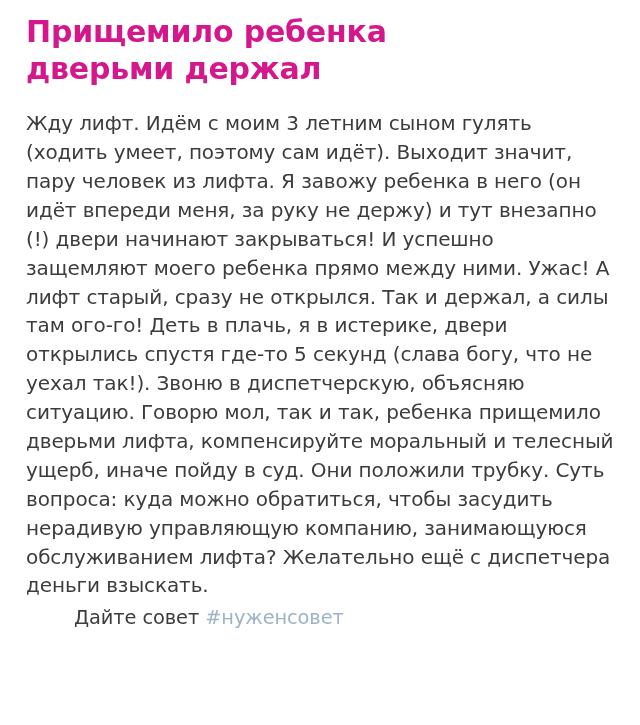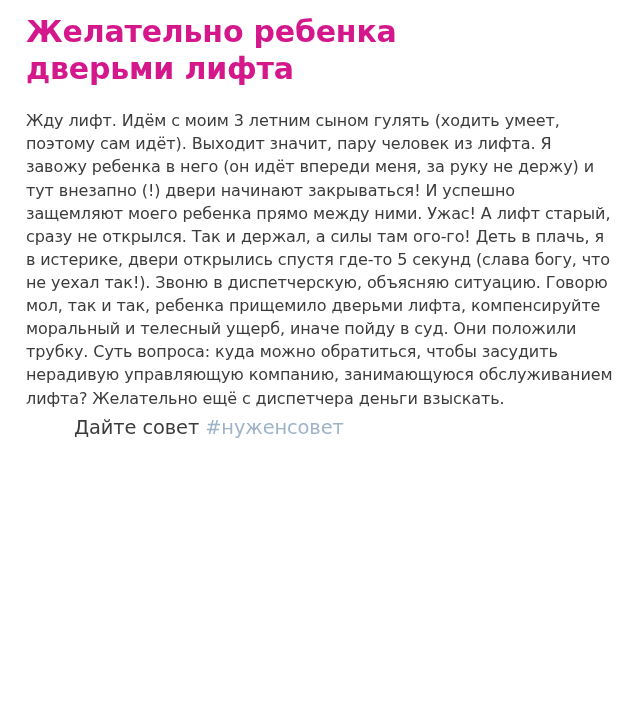--- a/index.html
+++ b/index.html
@@ -27,21 +27,21 @@
     font-weight: bold;
     font-size: 30px;
     line-height: 1.22;
     letter-spacing: -0.2px;
     margin: 0 0 22px 0;
     max-width: 470px;
   }
   .post-body {
     color: #3c3c3c;
     font-family: "DejaVu Sans", "Liberation Sans", sans-serif;
-    font-size: 16px;
+    font-size: 20px;
     line-height: 1.445;
     letter-spacing: -0.1px;
     margin: 0;
     max-width: 590px;
     white-space: pre-wrap;
   }
   .footer-line {
     margin-top: 4px;
     color: #3c3c3c;
     font-family: "DejaVu Sans", "Liberation Sans", sans-serif;
@@ -53,21 +53,21 @@
   .hashtag {
     color: #9fb3c8;
     text-decoration: none;
   }
 </style>
 </head>
 <body>
 
 <div class="page">
 
-  <h1 class="post-title">Желательно ребенка дверьми лифта</h1>
+  <h1 class="post-title">Прищемило ребенка дверьми держал</h1>
 
   <div class="post-body">Жду лифт. Идём с моим 3 летним сыном гулять (ходить умеет, поэтому сам идёт). Выходит значит, пару человек из лифта. Я завожу ребенка в него (он идёт впереди меня, за руку не держу) и тут внезапно (!) двери начинают закрываться! И успешно защемляют моего ребенка прямо между ними. Ужас! А лифт старый, сразу не открылся. Так и держал, а силы там ого-го! Деть в плачь, я в истерике, двери открылись спустя где-то 5 секунд (слава богу, что не уехал так!). Звоню в диспетчерскую, объясняю ситуацию. Говорю мол, так и так, ребенка прищемило дверьми лифта, компенсируйте моральный и телесный ущерб, иначе пойду в суд. Они положили трубку. Суть вопроса: куда можно обратиться, чтобы засудить нерадивую управляющую компанию, занимающуюся обслуживанием лифта? Желательно ещё с диспетчера деньги взыскать.</div>
 
   <div class="footer-line">
     <span>Дайте совет </span><a class="hashtag" href="#">#нуженсовет</a>
   </div>
 
 </div>
 
 </body></html>

